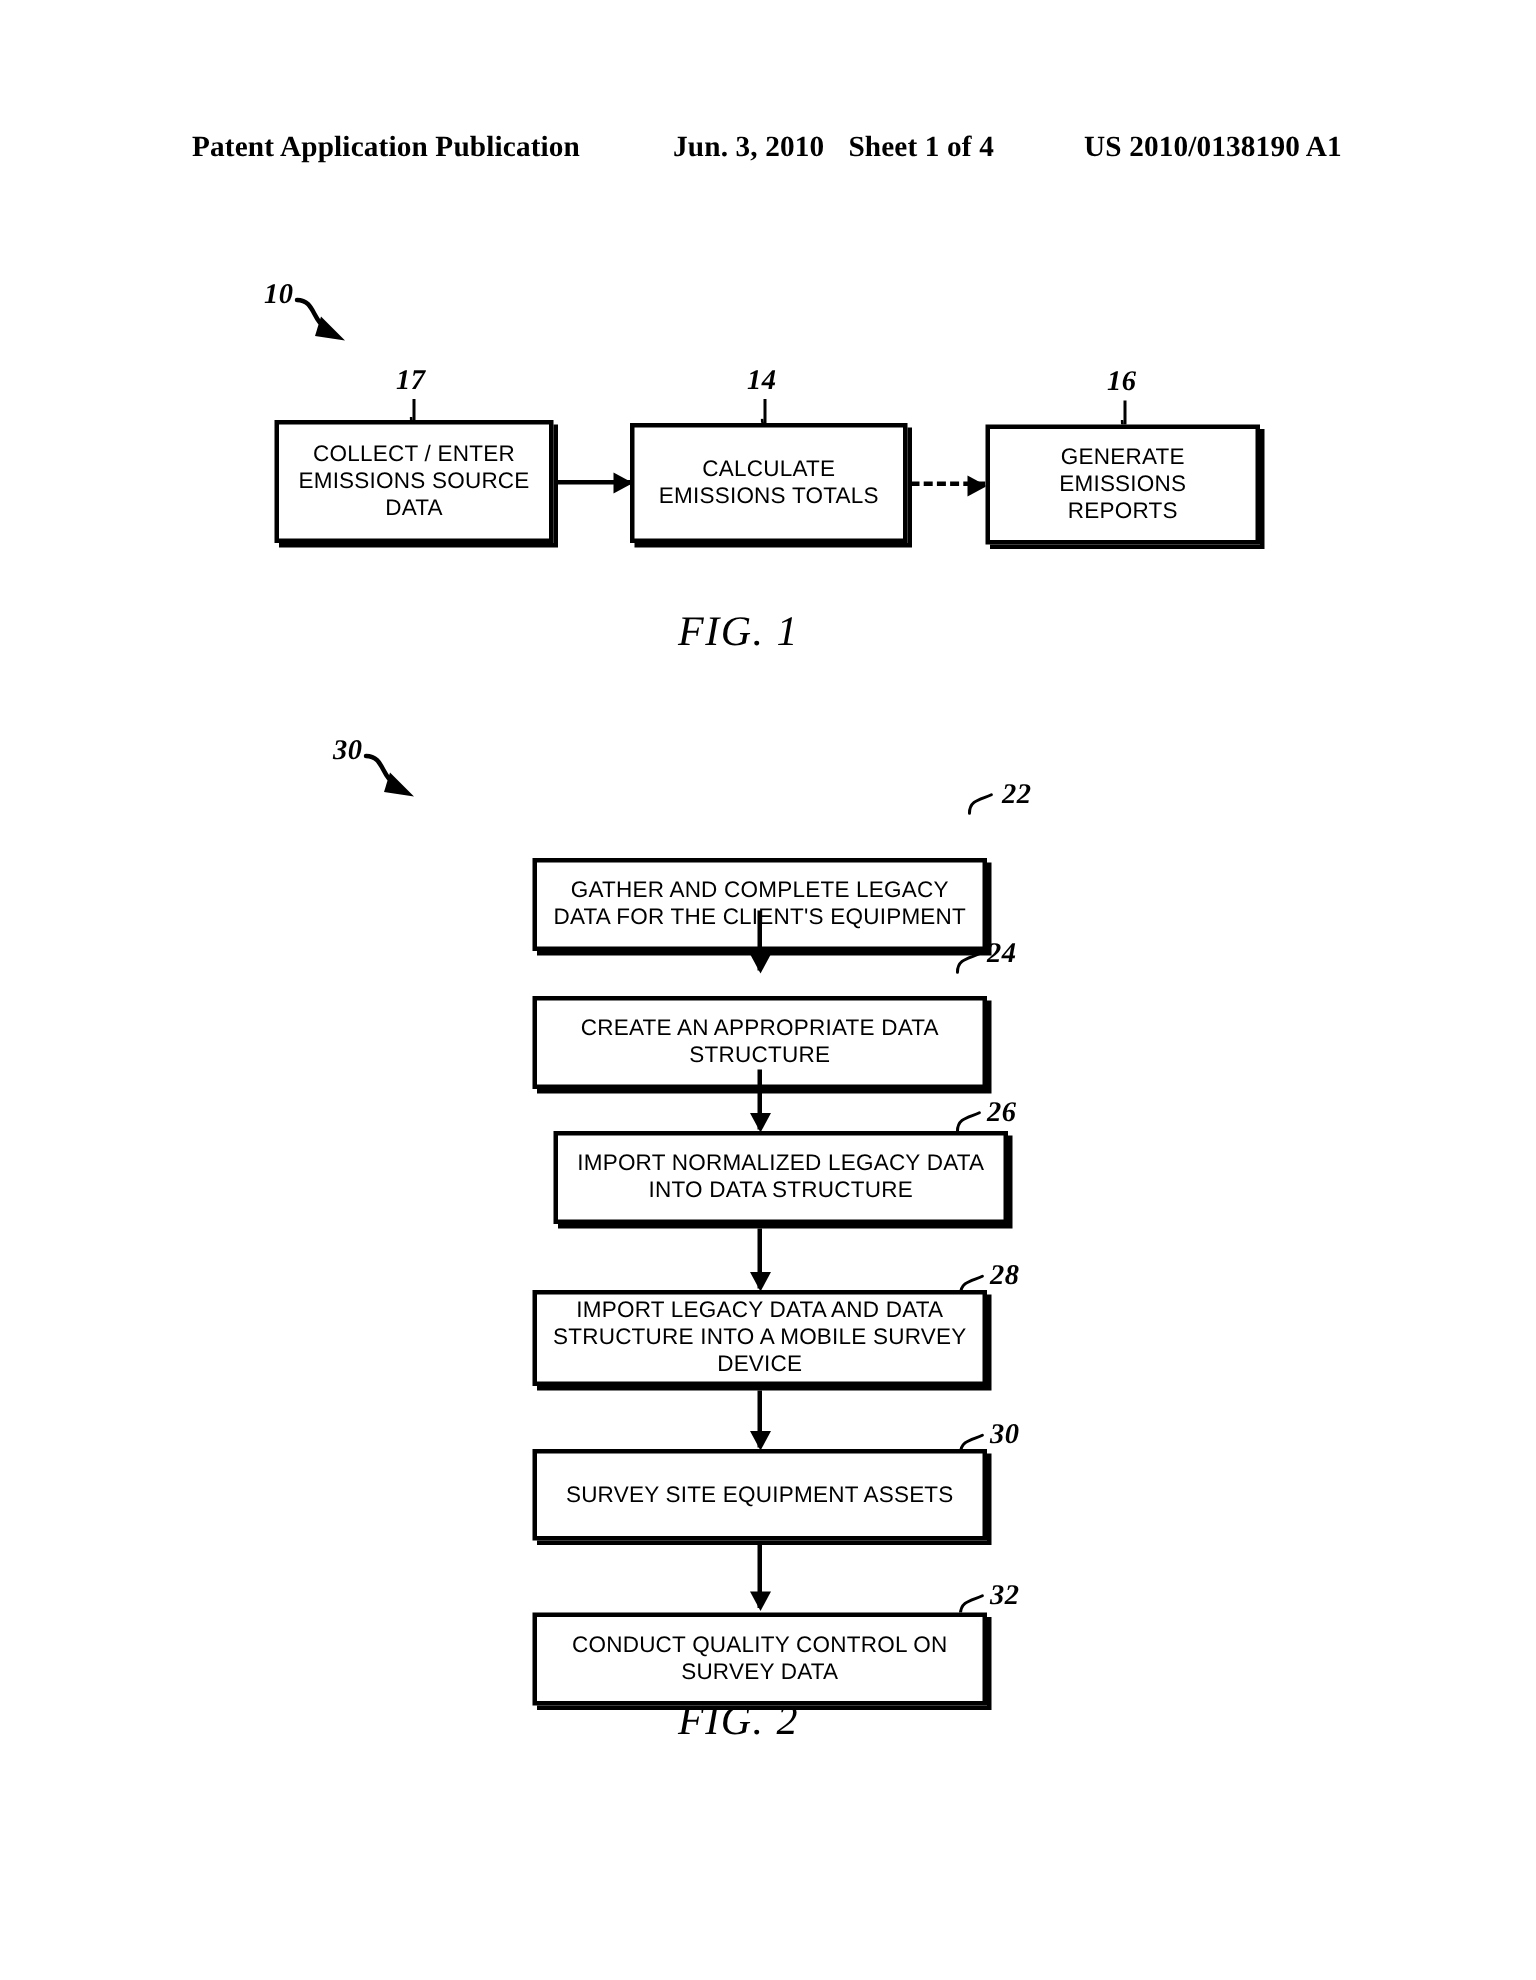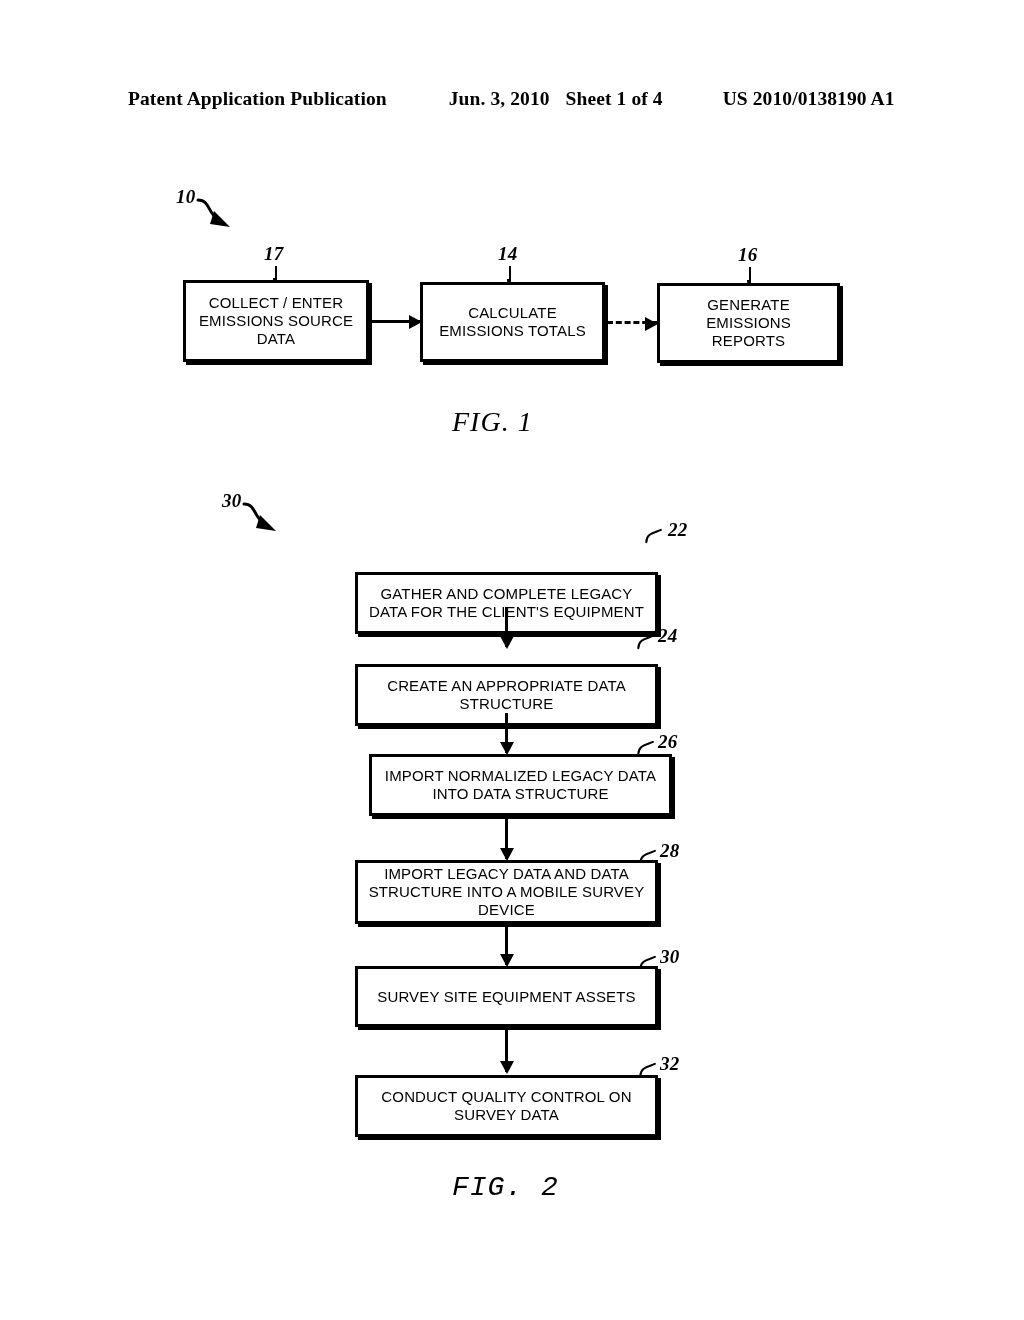--- a/index.html
+++ b/index.html
@@ -284,14 +284,14 @@
   <svg class="leader-hook" style="left:638px; top:1060px;" width="26" height="24" viewBox="0 0 26 24">
     <path d="M3,20 C3,8 14,8 22,4" stroke="#000" stroke-width="2.6" fill="none" stroke-linecap="round"></path>
   </svg>
   <div class="fbox" style="left:355px; top:1075px; width:303px; height:62px;">
     <span class="txt">
       <span>CONDUCT QUALITY CONTROL ON</span><br>
       <span>SURVEY DATA</span>
     </span>
   </div>
 
-  <div class="fig-caption" style="left:452px; top:1172px;font-family:Liberation Mono, monospace;">FIG. 2</div>
+  <div class="fig-caption" style="left:452px; top:1132px;">FIG. 2</div>
 </div>
 
 </body></html>

